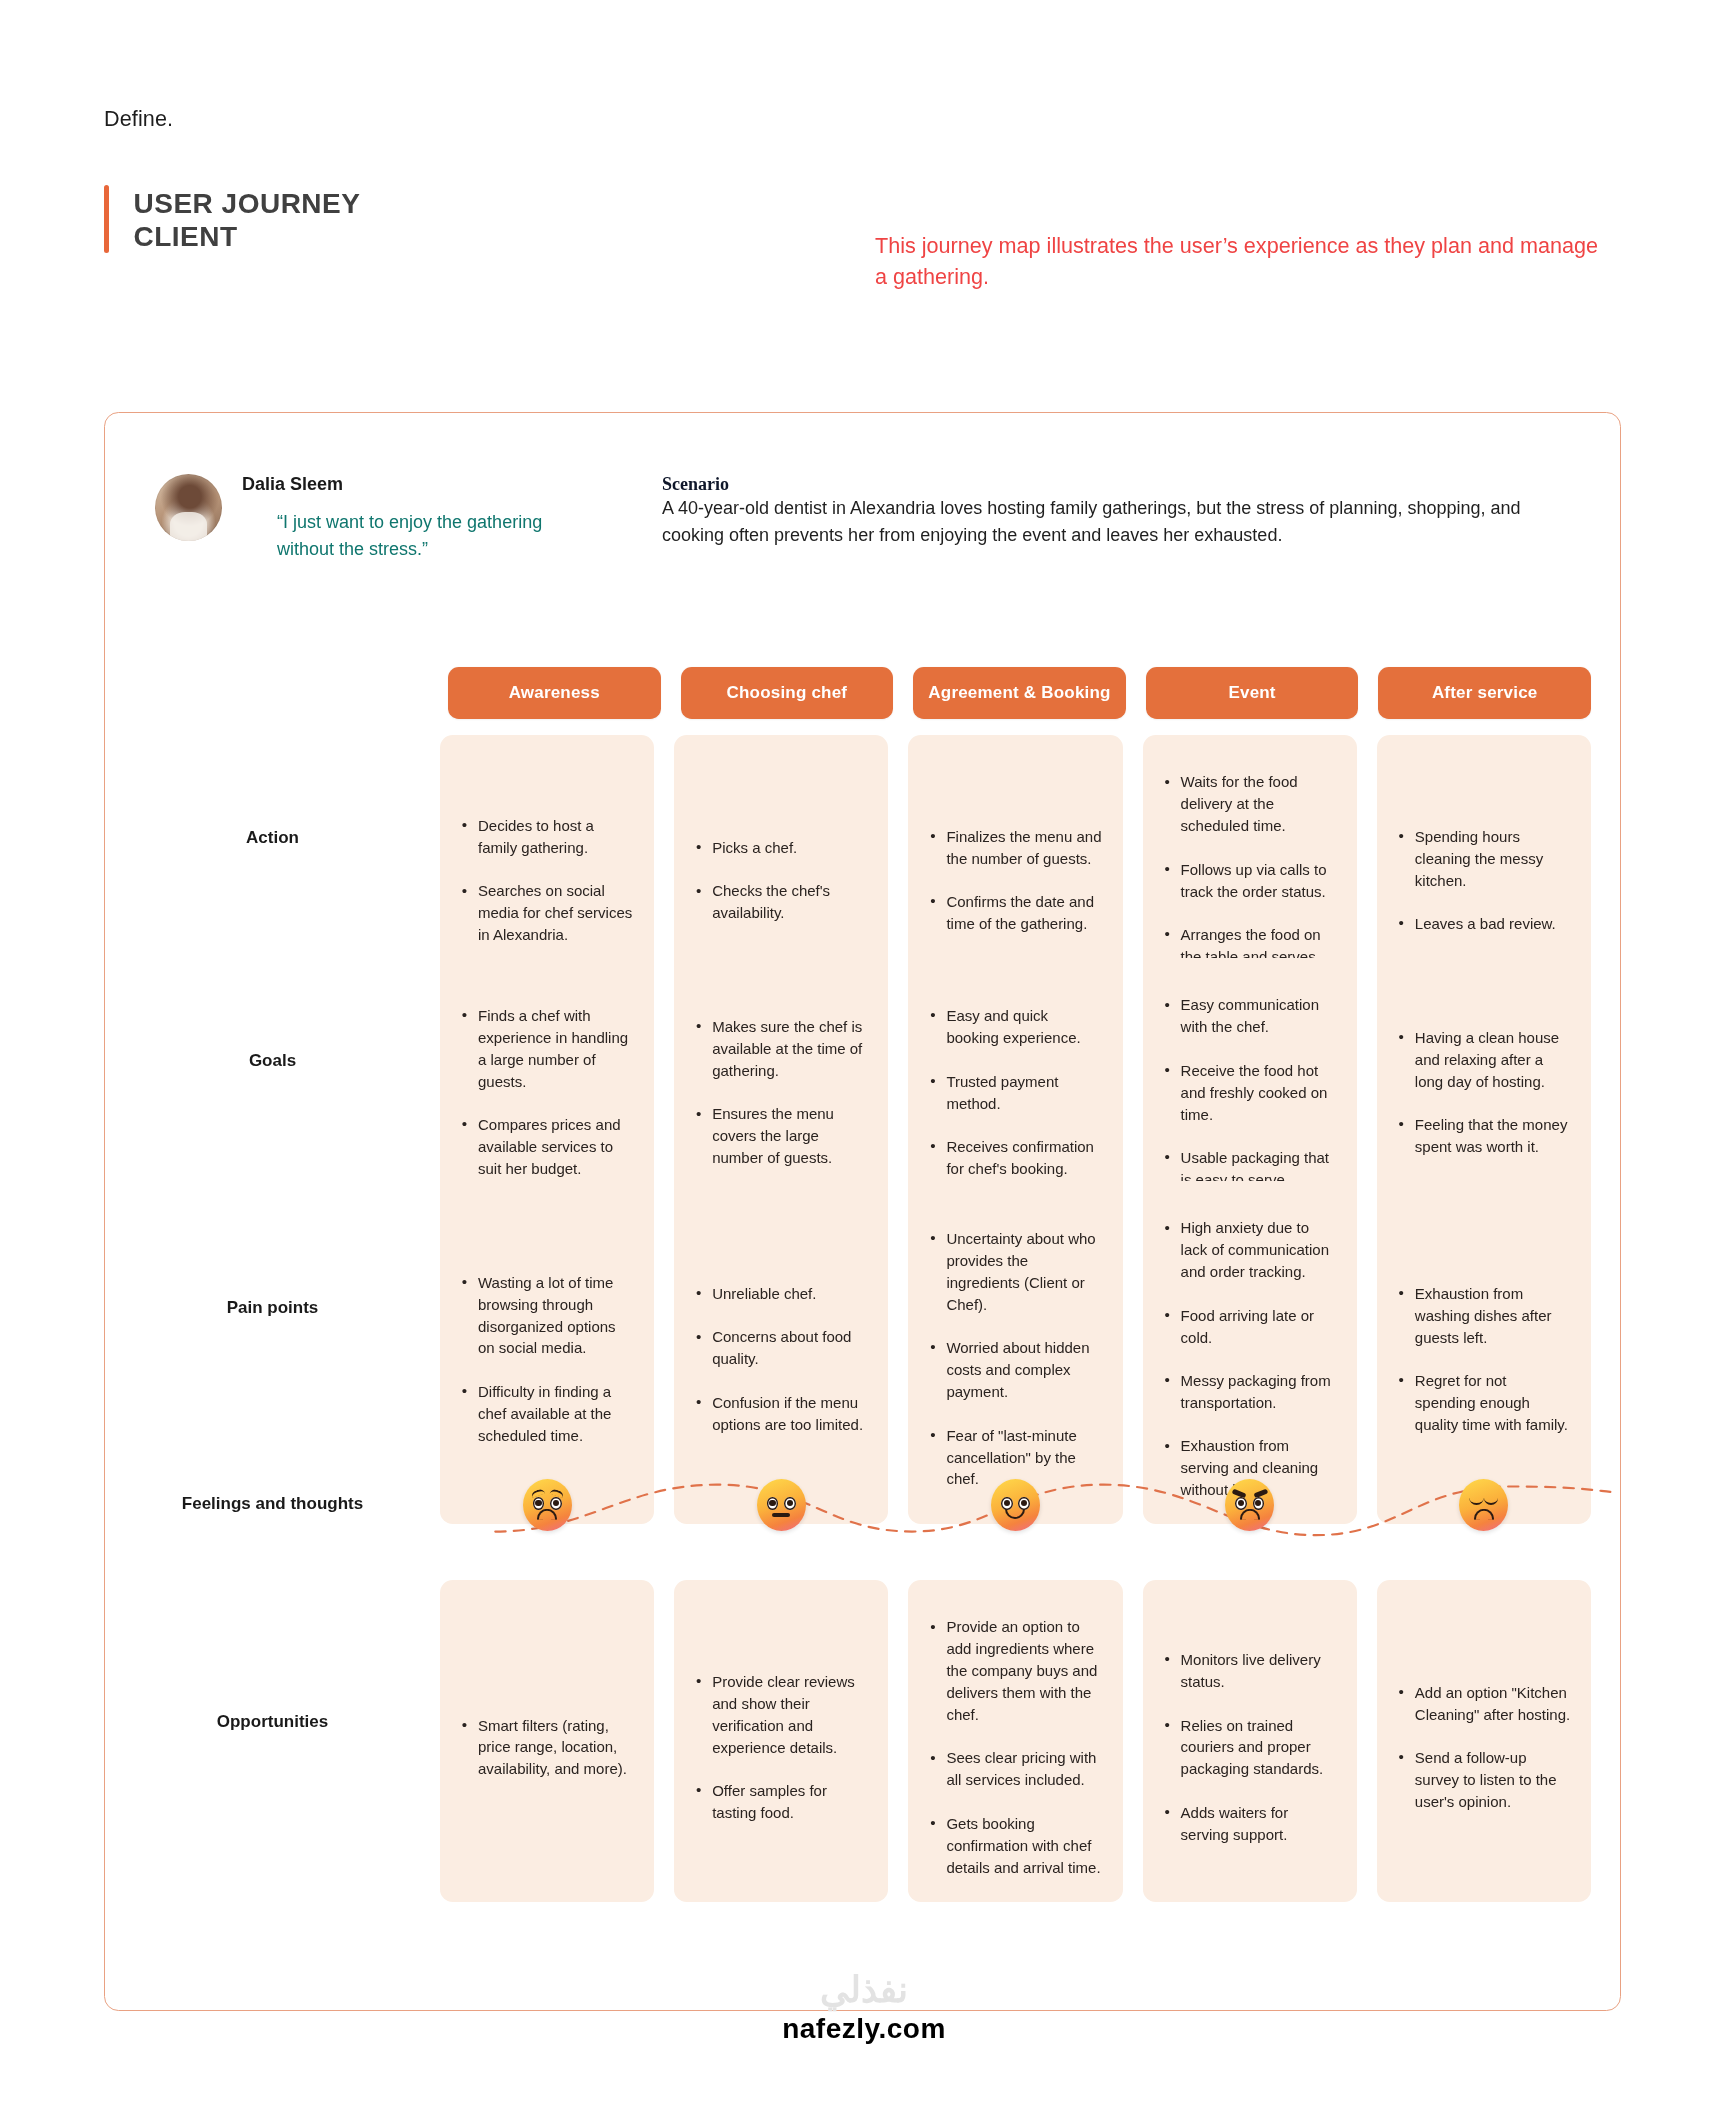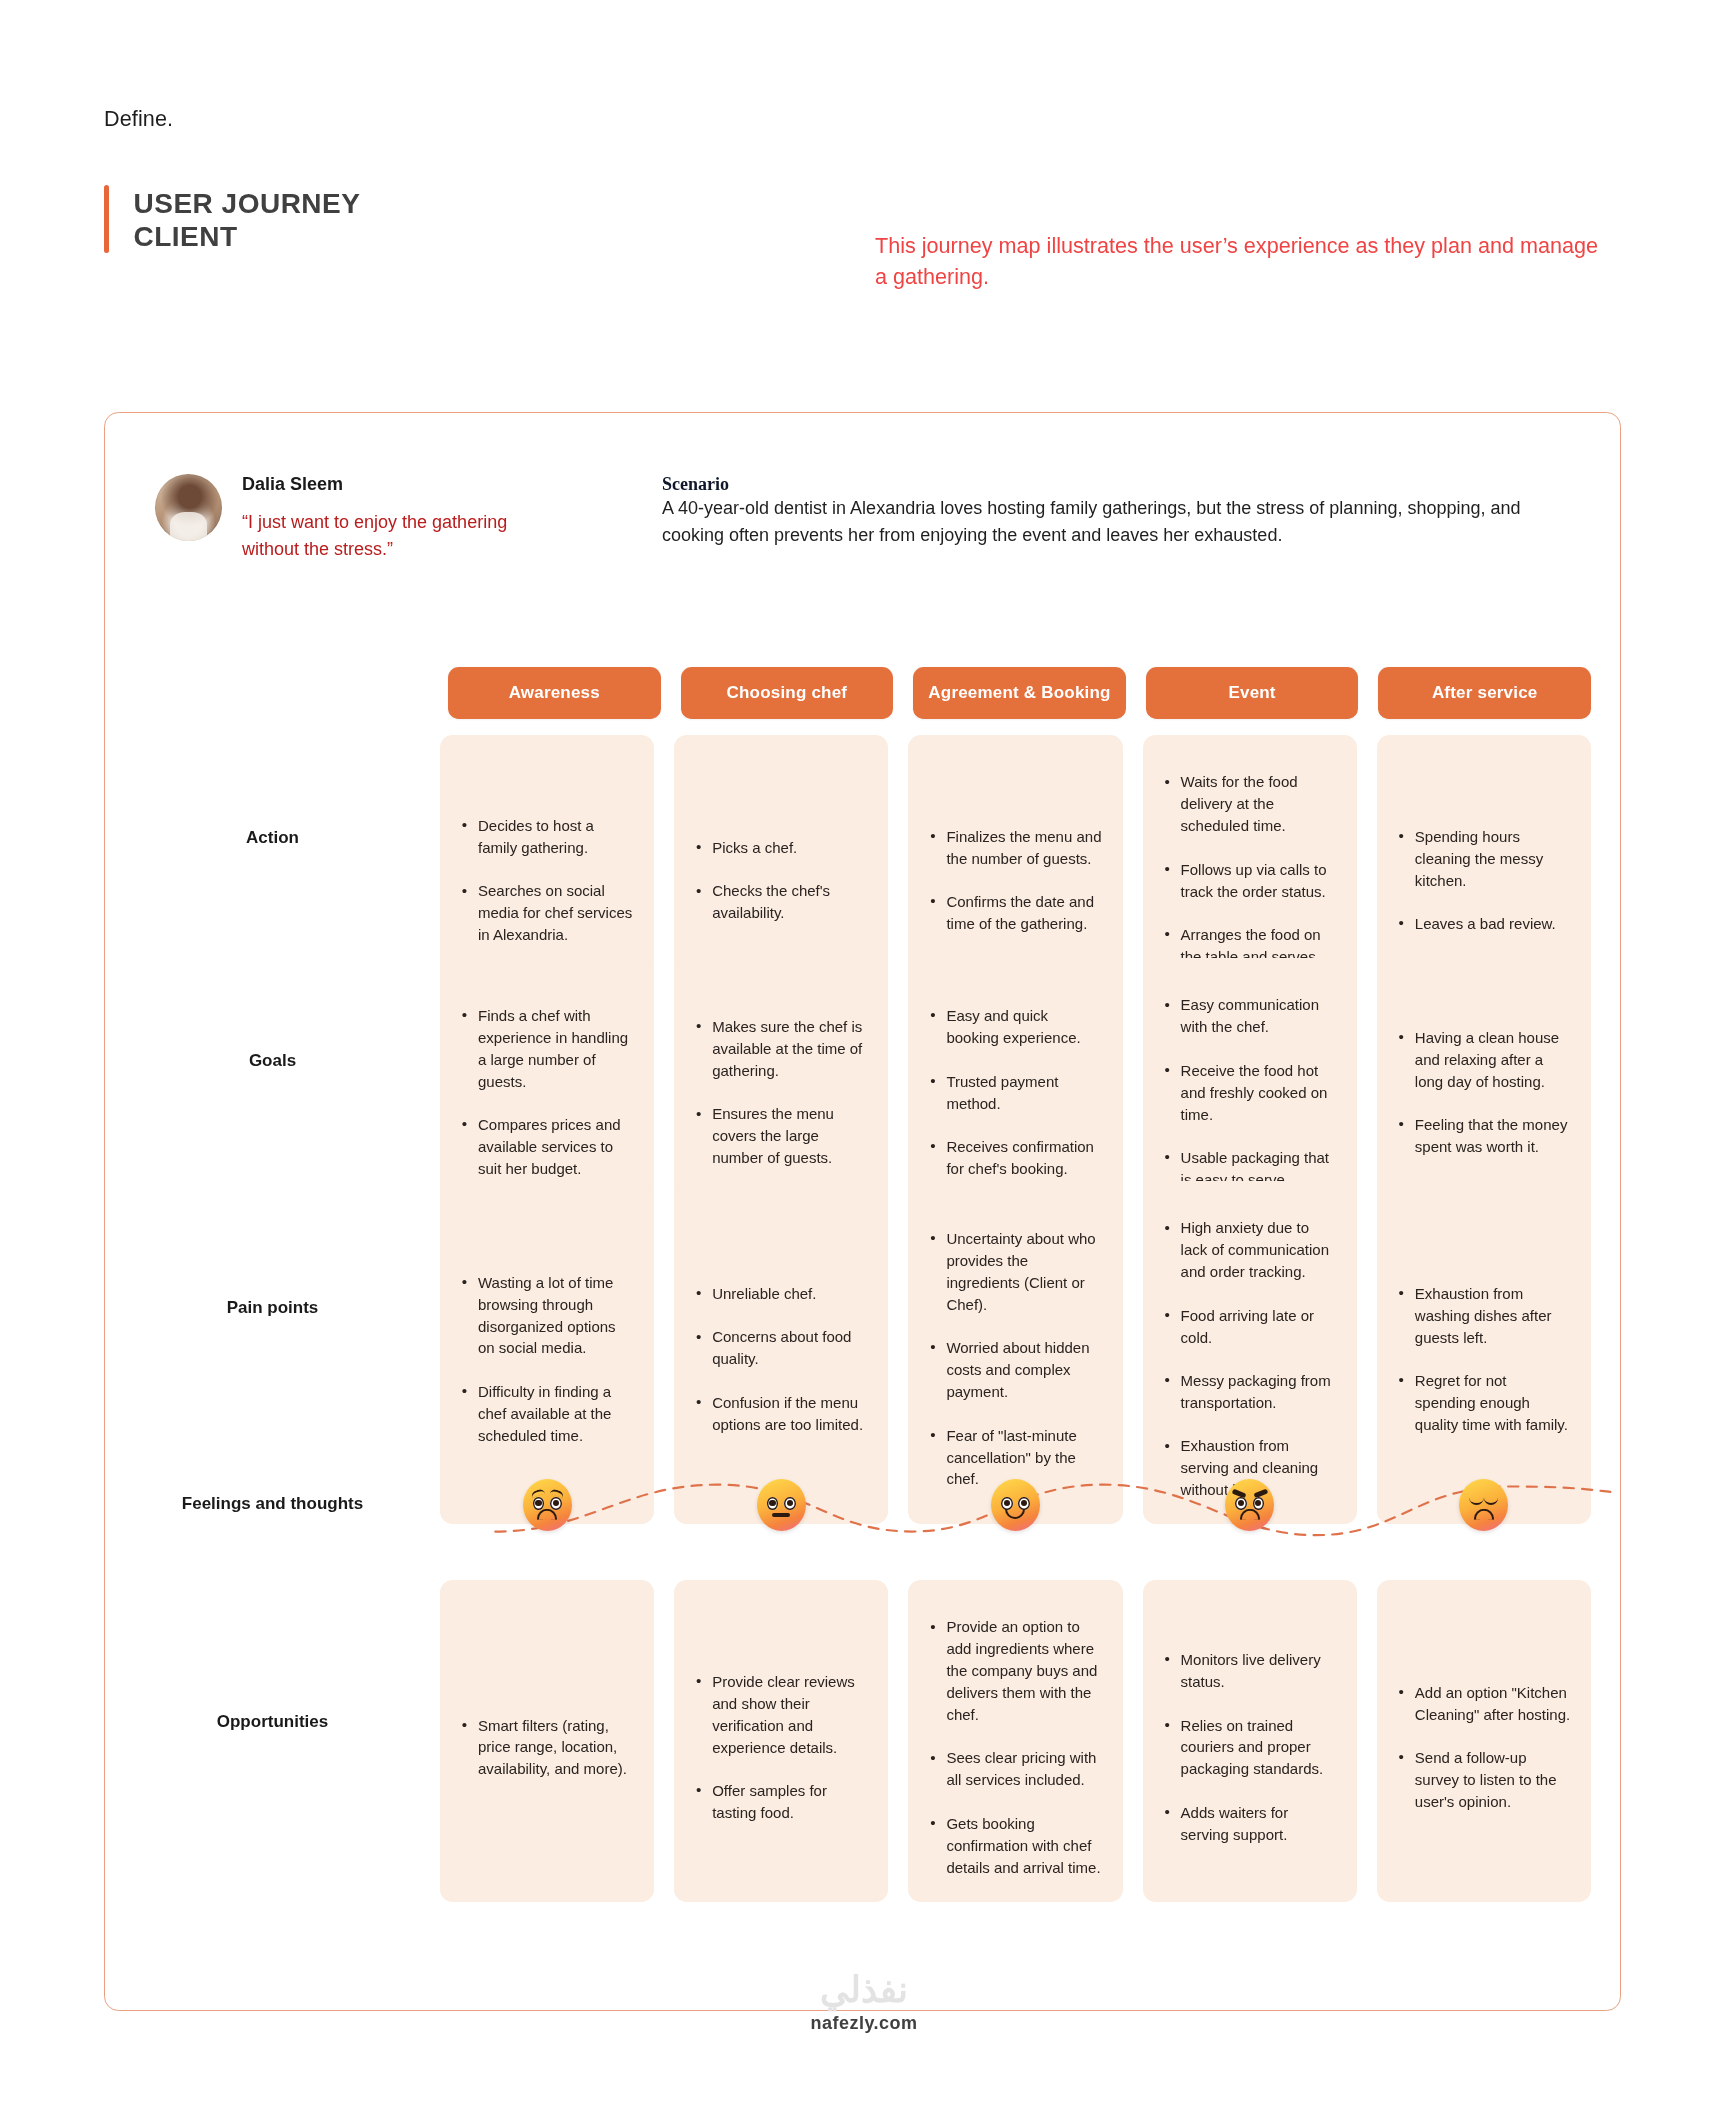--- a/index.html
+++ b/index.html
@@ -50,21 +50,21 @@
       radial-gradient(circle at 50% 72%, #efe7de 0 24%, rgba(239,231,222,0) 46%),
       linear-gradient(160deg, #d9c3ab 0%, #b9967a 48%, #8a6a54 100%);
     flex: none; position: relative; overflow: hidden;
     box-shadow: inset 0 0 0 0.9px rgba(0,0,0,.06);
   }
   .avatar::after {
     content:""; position:absolute; left:22%; top:56%; width:56%; height:46%;
     border-radius: 40% 40% 10% 10%; background: #f3efe9; opacity:.85;
   }
   .persona-name { font-size: 18px; font-weight: 700; color:#1a1a1a; margin-bottom: 14.4px; }
-  .persona-quote { font-size: 18px; line-height: 1.5; color:#b91c1c; max-width: 297px; }
+  .persona-quote { font-size: 18px; line-height: 1.5; color:#0f766e; max-width: 297px; margin-left: 35px; }
 
   .scenario { position: absolute; left: 557px; top: 61px; width: 900px; }
   .scenario-title { font-size: 18px; font-weight: 700; color:#0f172a; margin-bottom: 0; font-family: Liberation Serif, serif; }
   .scenario-body { font-size: 18px; line-height: 1.48; color:#1f1f1f; }
 
   
   .grid { position:absolute; left: 0; top: 254px; width: 100%; }
 
   .row { position: relative; display:flex; align-items: stretch; }
   .rowlabel {
@@ -122,21 +122,21 @@
   .brow.sad-l { left: 8px; top: 11.7px; transform: rotate(-18deg); background:none; border-top:2.3px solid #2b1a12; border-radius:7.2px 7.2px 0 0; height:6.3px; }
   .brow.sad-r { right: 8px; top: 11.7px; transform: rotate(18deg); background:none; border-top:2.3px solid #2b1a12; border-radius:7.2px 7.2px 0 0; height:6.3px; }
   .brow.angry-l { left: 7.2px; top: 12.6px; transform: rotate(22deg); }
   .brow.angry-r { right: 7.2px; top: 12.6px; transform: rotate(-22deg); }
   .eye.closed { background:none; box-shadow:none; width: 14.4px; height: 8px; border-top: none; border-bottom: 2.7px solid #2b1a12; border-radius: 0 0 12.6px 12.6px; }
   .eye.closed::after { display:none; }
 
   
   .footer { position:absolute; left:0; top: 1969px; width:100%; text-align:center; }
   .logo-ar { font-size: 36px; font-weight:700; color:#E3E3E3; letter-spacing: 1.8px; direction: rtl; }
-  .logo-en { font-size: 18px; font-weight:700; color:#404040; letter-spacing: 0.5px; margin-top: 1.8px; }
+  .logo-en { font-size: 28px; font-weight:700; color:#000000; letter-spacing: 0.5px; margin-top: 1.8px; }
 </style>
 </head>
 <body>
 
 <div class="page">
 
   <div class="define">Define.</div>
 
   <div class="title-wrap">
     <div class="title-bar"></div>

